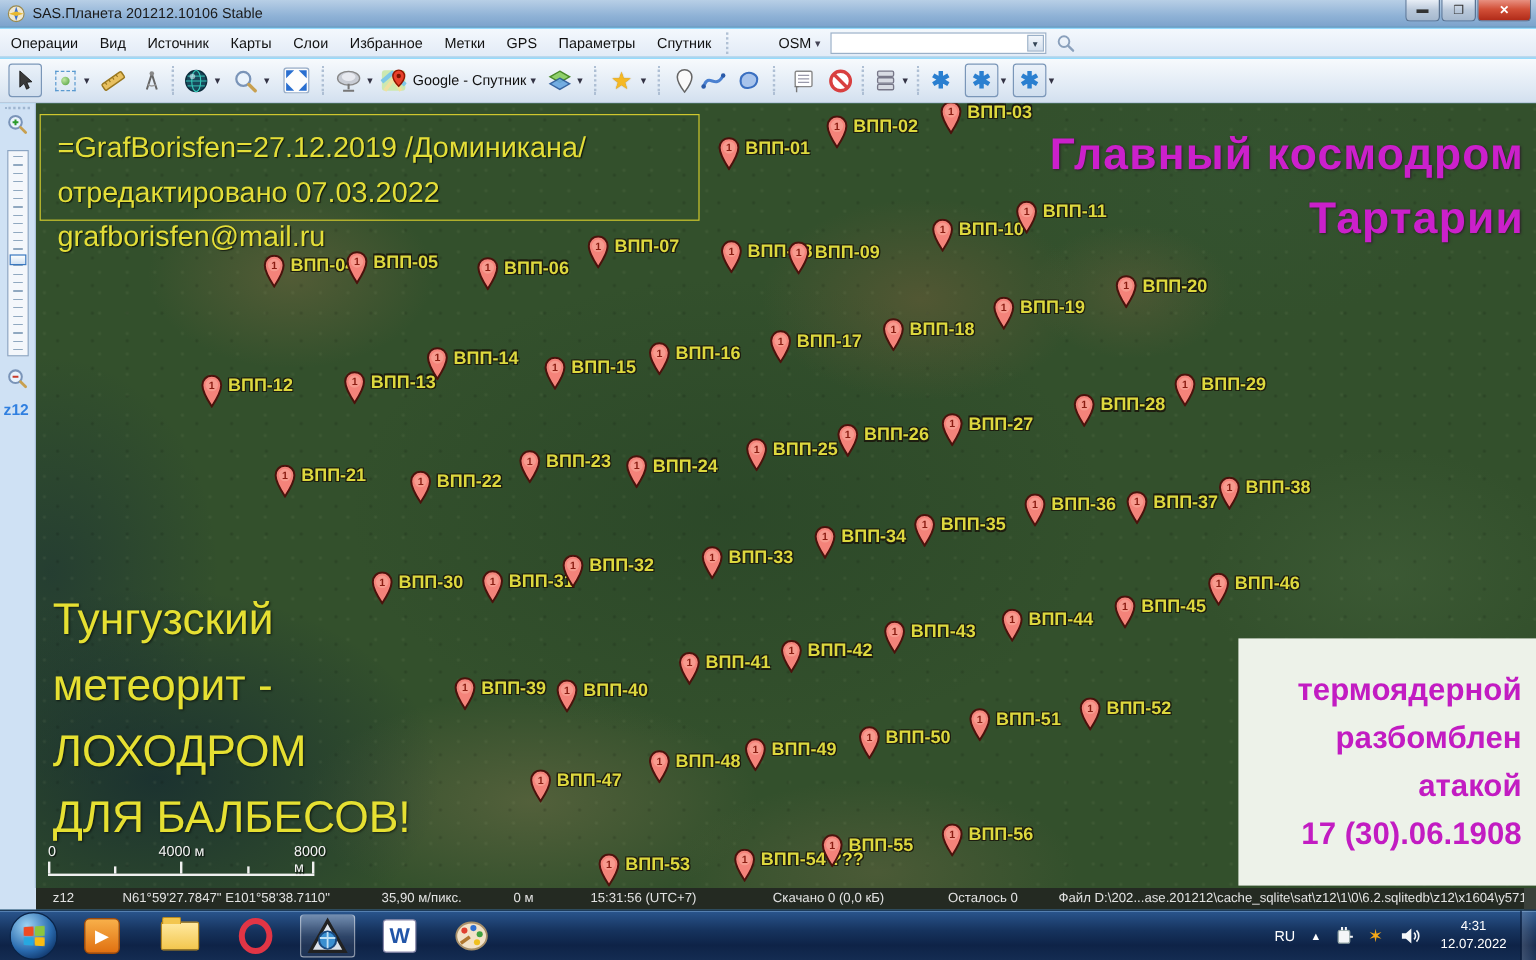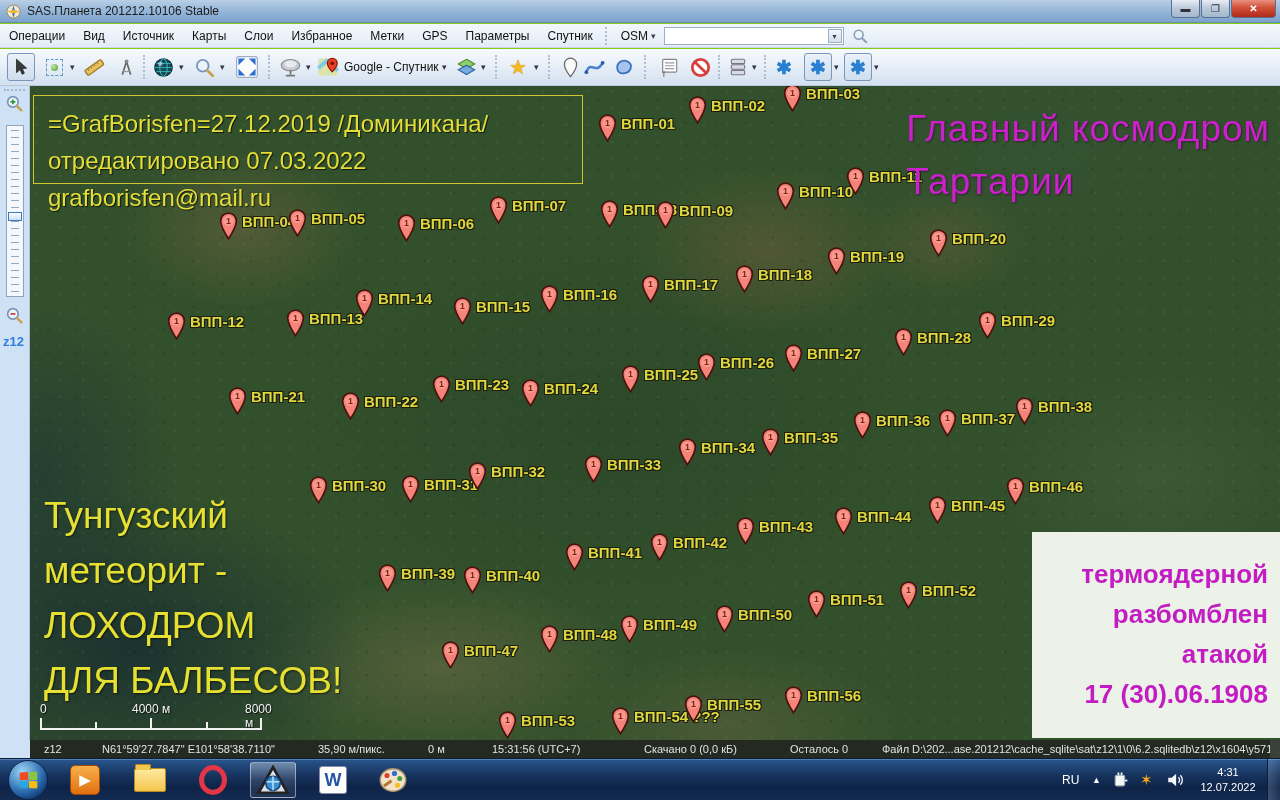--- a/index.html
+++ b/index.html
@@ -1,36 +1,36 @@
 <!DOCTYPE html>
 <html><head>
 <meta charset="utf-8">
 <style>
   * { margin:0; padding:0; box-sizing:border-box; }
   html,body { width:1280px; height:800px; overflow:hidden; font-family:"Liberation Sans", sans-serif; }
-  #app { position:relative; width:1280px; height:800px; background:#84cc16; }
+  #app { position:relative; width:1280px; height:800px; background:#7dd3fc; }
 
   
   #titlebar { position:absolute; left:0; top:0; width:1280px; height:23px;
     background:linear-gradient(#b8cfe6,#8fb2d6 60%,#7da3cc); border-bottom:1px solid #6a8cb0;
     display:flex; align-items:center; padding-left:6px; }
   #titlebar .title { font-size:12px; color:#1a1a1a; margin-left:6px; }
   .winbtns { position:absolute; right:4px; top:0; display:flex; }
   .winbtn { width:29px; height:18px; border:1px solid #5a7290; border-top:none; border-radius:0 0 4px 4px;
     background:linear-gradient(#e8eef6,#b9c8da 50%,#a5b8ce); display:flex; align-items:center; justify-content:center;
     font-size:10px; color:#333; margin-left:1px; }
   .winbtn.close { width:45px; background:linear-gradient(#e89080,#d25038 45%,#b02a18); color:#fff; font-weight:bold; }
 
   
   #menubar { position:absolute; left:0; top:24px; width:1280px; height:24px;
     background:linear-gradient(#f4f8fd,#e2ebf6); border-bottom:1px solid #c9d6e6;
     display:flex; align-items:center; font-size:12px; color:#111; }
   #menubar .mitem { padding:4px 9px; }
   #menubar .sep-v { width:5px; height:18px; border-left:2px dotted #b0c0d4; margin:0 3px; }
-  .srcbtn { display:flex; align-items:center; padding:3px 8px; }
+  .srcbtn { display:flex; align-items:center; padding:3px 8px;margin-left:28px; }
   .arrow { font-size:9px; color:#445; margin-left:3px; }
   #searchbox { width:180px; height:18px; background:#fff; border:1px solid #9ab0c8; position:relative; }
   #searchbox .dd { position:absolute; right:1px; top:1px; width:14px; height:14px;
     background:linear-gradient(#f2f6fb,#d4e0ee); border:1px solid #9ab0c8; font-size:8px; text-align:center; line-height:13px; color:#345; }
 
   
   #toolbar { position:absolute; left:0; top:49px; width:1280px; height:37px;
     background:linear-gradient(#f7fafd,#dfe9f4 70%,#d3e0ef); border-bottom:1px solid #b9c9dc; }
   .tbtn { position:absolute; top:4px; width:28px; height:28px; display:flex; align-items:center; justify-content:center; }
   .tbtn.pressed { border:1px solid #7a96b8; border-radius:3px; background:linear-gradient(#eaf1f9,#cfdeee); }
@@ -71,22 +71,22 @@
       radial-gradient(ellipse 260px 160px at 80% 10%, rgba(52,84,50,.6), transparent 75%);
     background-size: 23px 17px, 29px 23px, auto,auto,auto,auto,auto,auto,auto,auto,auto,auto; }
 
   .marker { position:absolute; width:120px; height:30px; z-index:4; }
   .marker .mlabel { position:absolute; left:23px; top:1px; font-size:15px; font-weight:bold; color:#ddd83e;
     text-shadow:-1px -1px 0 #1d1d10, 1px -1px 0 #1d1d10, -1px 1px 0 #1d1d10, 1px 1px 0 #1d1d10; white-space:nowrap; }
 
   #credits { position:absolute; left:3px; top:9px; width:550px; height:89px; border:1px solid #cfc72e; z-index:5;
     padding:9px 0 0 14px; color:#e4de38; font-size:24px; line-height:37px; white-space:pre-wrap;
     text-shadow:1px 1px 1px rgba(0,0,0,.7); }
-  #headline { position:absolute; right:10px; top:16px; text-align:left; z-index:5;
-    font-size:37px; font-weight:normal; color:#cb20cb; line-height:53px; letter-spacing:1px;
+  #headline { position:absolute; right:10px; top:16px; text-align:right; z-index:5;
+    font-size:37px; font-weight:bold; color:#cb20cb; line-height:53px; letter-spacing:1px;
     text-shadow:1px 1px 2px rgba(40,0,40,.55); }
   #leftcaption { position:absolute; left:14px; top:402px; z-index:5; color:#e6e032; font-size:37px; line-height:55px;
     text-shadow:1px 1px 2px rgba(0,0,0,.6); }
   #notebox { position:absolute; left:1002px; top:446px; width:248px; height:206px; background:#edf2e9; z-index:5;
     text-align:right; padding:22px 12px 0 0; color:#c21cc2; font-size:26px; font-weight:bold; line-height:40px; }
 
   #scalebar { position:absolute; left:10px; top:616px; width:240px; height:30px; z-index:5; color:#f4f4f4;
     font-size:12px; text-shadow:1px 1px 1px rgba(0,0,0,.8); }
   #scalebar .line { position:absolute; left:0; top:26px; width:222px; height:2px; background:#f0f0f0; }
   #scalebar .t { position:absolute; top:16px; width:2px; height:10px; background:#f0f0f0; }

